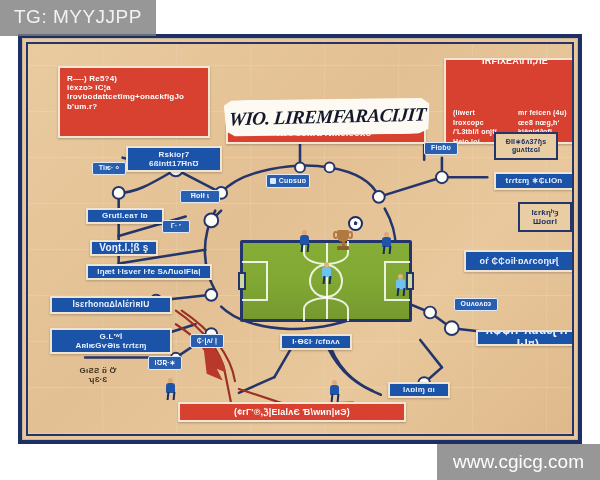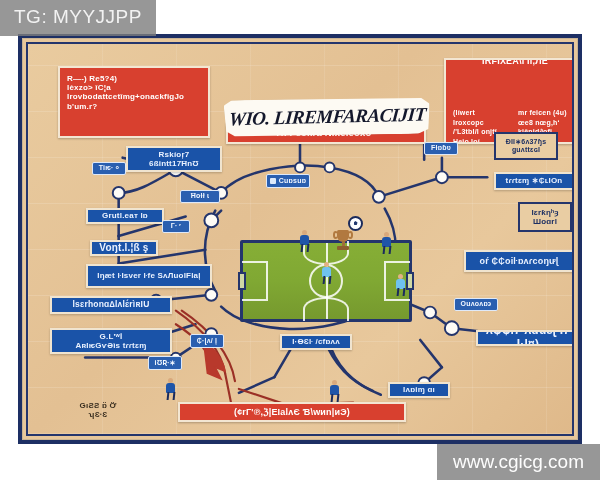--- a/index.html
+++ b/index.html
@@ -166,21 +166,20 @@
     border-radius: 2px;
   }
   .box-outline {
     background: #e9cda3;
     color: #1c2f63;
     border: 2px solid #24356c;
   }
   .box-plain {
     color: #3a2f20;
     font-weight: bold;
-    margin-top: 35px;
   }
 
   
   #title-banner {
     position: absolute;
     left: 196px; top: 54px; width: 206px; height: 38px;
     background: #fdfaf3;
     border-radius: 3px;
     display: flex; align-items: center; justify-content: center;
     transform: rotate(-1.4deg);
@@ -375,21 +374,21 @@
         <span>WIO. LIREMFARACIJIT</span>
       </div>
 
       <div class="box box-blue" style="left:98px;top:102px;width:96px;height:26px;font-size:8px;">Rskíoŗ7
 6ßintt17ĦnƱ</div>
 
       <div class="box box-blue" style="left:58px;top:164px;width:78px;height:16px;font-size:8px;">Grutl.eaт lɒ</div>
 
       <div class="box box-blue" style="left:62px;top:196px;width:68px;height:16px;font-size:10px;">Voŋt.l.¦ß  ş</div>
 
-      <div class="box box-blue" style="left:58px;top:220px;width:126px;height:24px;font-size:8px;">Iŋæt ŀIsver ŀfe ЅʌЛuolFlaļ</div>
+      <div class="box box-blue" style="left:58px;top:220px;width:126px;height:16px;font-size:8px;">Iŋæt ŀIsver ŀfe ЅʌЛuolFlaļ</div>
 
       <div class="box box-blue" style="left:22px;top:252px;width:122px;height:18px;font-size:8.5px;">lsɛrhonɑ∆lʌlɛ́rìʀIU</div>
 
       <div class="box box-blue" style="left:22px;top:284px;width:122px;height:26px;font-size:8px;">G.L'ʷİ
 AʀIѥGѵƏìs tɾɾtɛɱ</div>
 
       <div class="box box-blue" style="left:436px;top:206px;width:110px;height:22px;font-size:9px;">oŕ ₵₵oiŀɒʌɾcoŋưɭ</div>
 
       <div class="box box-blue" style="left:252px;top:290px;width:72px;height:16px;font-size:8px;">I·ѲƐŀ /cfɒʌʌ</div>
 

